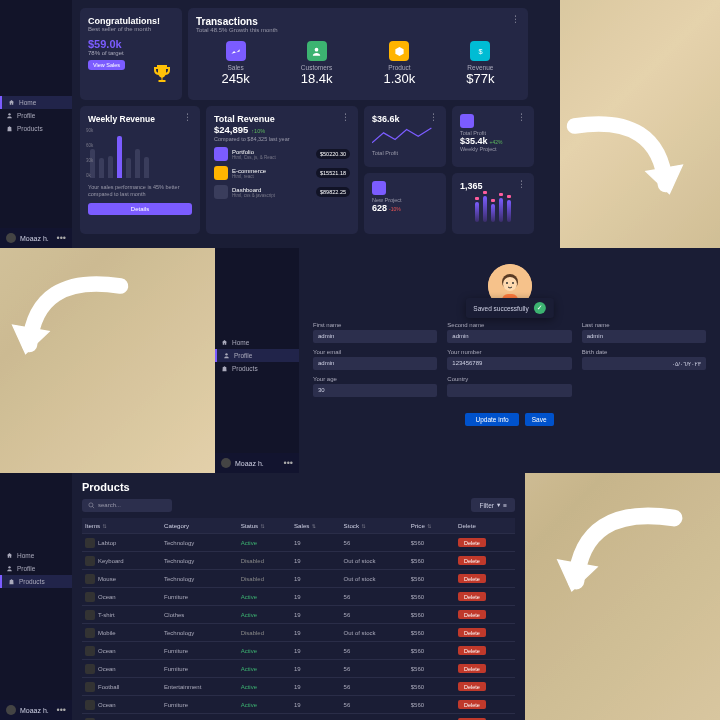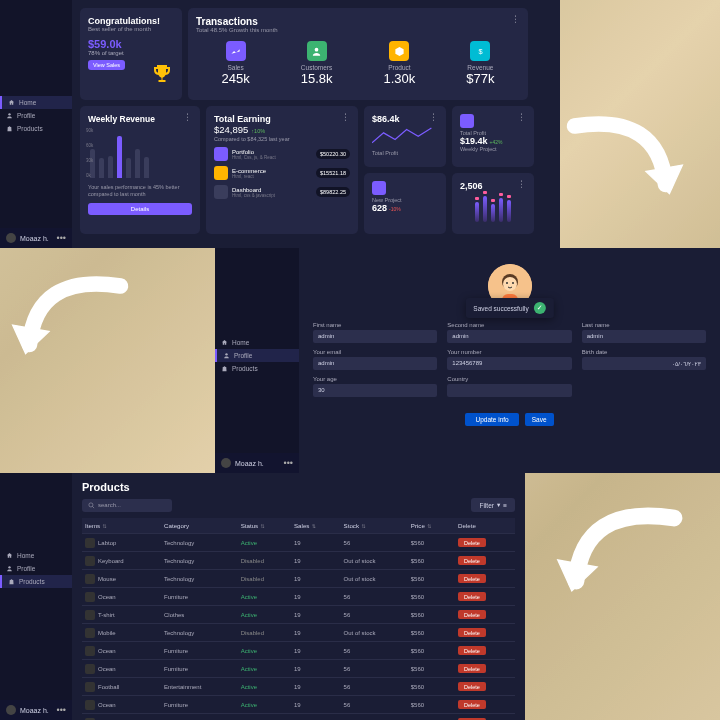--- a/index.html
+++ b/index.html
@@ -42,21 +42,21 @@
 .weekly h3{font-size:8.5px;color:#fff}
 .bars{display:flex;align-items:flex-end;gap:2px;height:48px;margin:6px 0;position:relative}
 .bars .yaxis{position:absolute;left:-2px;top:-2px;bottom:0;width:14px;font-size:4.5px;color:#778;display:flex;flex-direction:column;justify-content:space-between}
 .bars .bar{width:5px;background:#3a3d5c;border-radius:2px 2px 0 0;margin-left:2px}
 .bars .bar:first-of-type{margin-left:14px}
 .bars .bar.a{background:#7b5cff}
 .weekly .note{font-size:5.5px;color:#99a;line-height:1.3}
 .weekly .dbtn{background:#7b5cff;color:#fff;padding:3px;text-align:center;border-radius:3px;font-size:6px;margin-top:5px;cursor:pointer}
 .earning{width:152px;height:128px}
 .earning h3{font-size:9px;color:#fff}
-.earning .amt{font-size:9.5px;color:#fff;font-weight:400;margin-top:20px}
+.earning .amt{font-size:9.5px;color:#fff;font-weight:700;margin-top:20px}
 .earning .delta{font-size:5.5px;color:#5cb85c;margin-left:3px}
 .earning .cmp{font-size:5.5px;color:#99a;margin-top:1px}
 .erow{display:flex;align-items:center;gap:4px;margin-top:5px}
 .eico{width:14px;height:14px;border-radius:3px;flex-shrink:0}
 .erow .info{flex:1}
 .erow .ttl{font-size:6px;color:#fff}
 .erow .dsc{font-size:4.5px;color:#778}
 .erow .chip{background:#111326;padding:2px 4px;border-radius:7px;font-size:5.5px;color:#fff}
 .mini{width:82px;height:61px}
 .mini .spark{height:26px;position:relative}
@@ -160,21 +160,21 @@
             <div class="val">245k</div>
           </div>
           <div class="trans-item">
             <div class="trans-ico" style="background:#3cb371">
               <svg viewBox="0 0 24 24">
                 <circle cx="12" cy="8" r="4"></circle>
                 <path d="M4 21c0-4 4-6 8-6s8 2 8 6"></path>
               </svg>
             </div>
             <div class="lbl">Customers</div>
-            <div class="val">15.8k</div>
+            <div class="val">18.4k</div>
           </div>
           <div class="trans-item">
             <div class="trans-ico" style="background:#ffb400">
               <svg viewBox="0 0 24 24">
                 <path d="M12 2l9 5v10l-9 5-9-5V7z"></path>
               </svg>
             </div>
             <div class="lbl">Product</div>
             <div class="val">1.30k</div>
           </div>
@@ -205,21 +205,21 @@
           <div class="bar a" style="height: 41.5556px;"></div>
           <div class="bar" style="height: 19.5556px;"></div>
           <div class="bar" style="height: 29.3333px;"></div>
           <div class="bar" style="height: 20.5333px;"></div>
         </div>
       <div class="note">Your sales performance is 45% better compared to last month</div>
       <div class="dbtn">Details</div>
     </div>
     <div class="card earning">
       <span class="more">⋮</span>
-      <h3>Total Earning</h3>
+      <h3>Total Revenue</h3>
       <div><span class="amt">$24,895</span><span class="delta">↑10%</span></div>
       <div class="cmp">Compared to $84,325 last year</div>
       <div id="erows">
           <div class="erow">
             <div class="eico" style="background:#7b5cff"></div>
             <div class="info">
               <div class="ttl">Portfolio</div>
               <div class="dsc">Html, Css, js, &amp; React</div>
             </div>
             <div class="chip">$50220.30</div>
@@ -238,45 +238,45 @@
               <div class="ttl">Dashboard</div>
               <div class="dsc">Html, css &amp; javascript</div>
             </div>
             <div class="chip">$89822.25</div>
           </div>
         </div>
     </div>
     <div style="display:flex;flex-direction:column;gap:6px">
       <div class="card mini">
         <span class="more">⋮</span>
-        <div class="val">$86.4k</div>
+        <div class="val">$36.6k</div>
         <div class="spark">
           <svg viewBox="0 0 80 26" style="width:100%;height:100%">
               <polyline points="0,20 14,8 28,16 42,4 56,12 72,2" fill="none" stroke="#7b5cff" stroke-width="1.5"></polyline>
             </svg>
         </div>
         <div class="lbl">Total Profit</div>
       </div>
       <div class="card mini">
         <div class="mini-ico" style="background:#7b5cff"></div>
         <div class="lbl">New Project</div>
         <div><span class="val">628</span><span class="delta neg">-10%</span></div>
       </div>
     </div>
     <div style="display:flex;flex-direction:column;gap:6px">
       <div class="card mini">
         <span class="more">⋮</span>
         <div class="mini-ico" style="background:#7b5cff"></div>
         <div class="lbl">Total Profit</div>
-        <div><span class="val">$19.4k</span><span class="delta">+42%</span></div>
+        <div><span class="val">$35.4k</span><span class="delta">+42%</span></div>
         <div class="lbl">Weekly Project</div>
       </div>
       <div class="card mini">
         <span class="more">⋮</span>
-        <div class="val">2,506</div>
+        <div class="val">1,365</div>
         <div class="eqs" id="eqs">
             <div class="eq" style="height: 20px;">
               <div class="cap"></div>
             </div>
             <div class="eq" style="height: 26px;">
               <div class="cap"></div>
             </div>
             <div class="eq" style="height: 18px;">
               <div class="cap"></div>
             </div>

